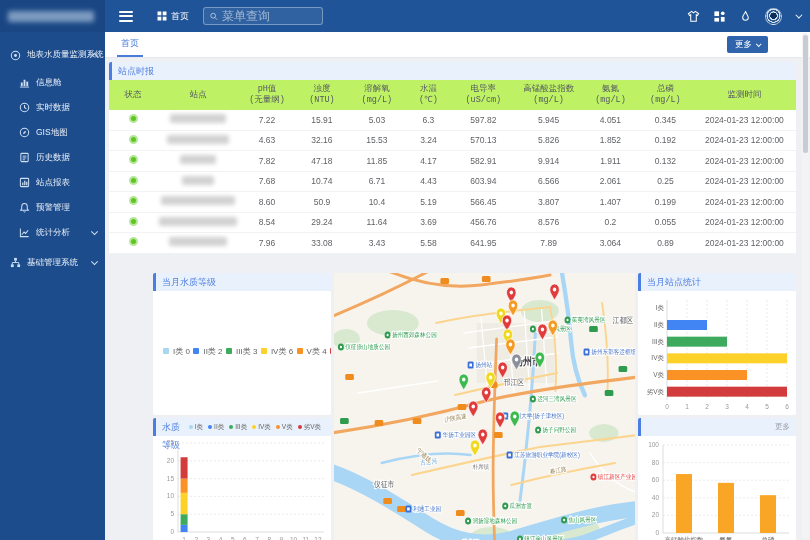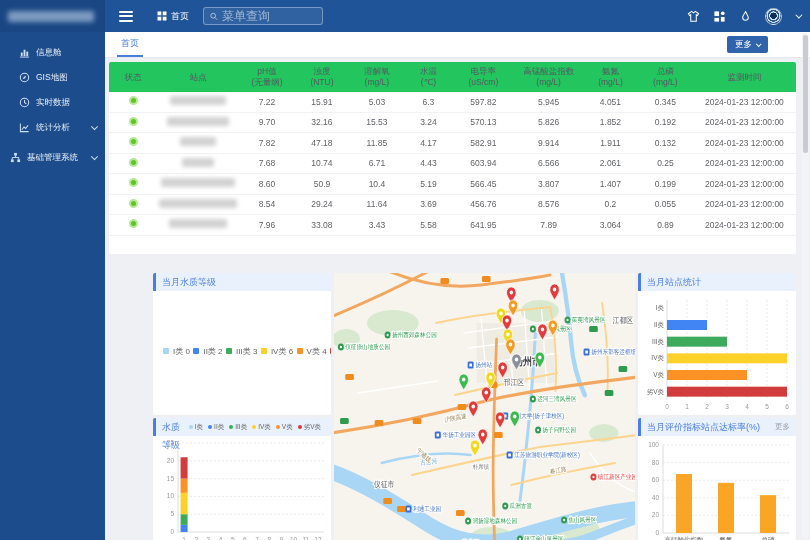--- a/index.html
+++ b/index.html
@@ -38,21 +38,21 @@
   .more-btn { margin-left:auto; margin-right:30px; background:#2f64ad; color:#fff; font-size:8.5px; height:17px; padding:0 8px; border-radius:2px; display:flex; align-items:center; gap:4px; cursor:pointer; border:0; font-family:inherit; }
   .chev-s { width:4px; height:4px; border-right:1px solid #fff; border-bottom:1px solid #fff; transform:rotate(45deg) translateY(-1px); }
 
   .content { flex:1; padding:4px 14px 4px 4px; overflow:hidden; }
   .panel { background:#fff; border-radius:2px; overflow:hidden; }
   .p-title { height:18px; line-height:18px; background:#e9f1fc; border-left:3px solid #4c7de0; color:#4c7de0; font-size:9px; padding:0 6px; display:flex; align-items:center; }
   .p-link { margin-left:auto; color:#9aa0a8; font-size:7.5px; cursor:pointer; }
 
   
   .trow { display:grid; grid-template-columns:7% 12% 8% 8% 8% 7% 9% 10% 8% 8% 15%; align-items:center; text-align:center; }
-  .thead { background:#22c55e; height:30px; font-size:8.5px; color:#555a61; }
+  .thead { background:#bef264; height:30px; font-size:8.5px; color:#555a61;font-family:Liberation Mono, monospace; }
   .thead .hcell { line-height:1.25; }
   .tbody .trow { height:20.5px; border-bottom:1px solid #f0f2f5; font-size:8.5px; }
   .dot { display:inline-block; width:9px; height:9px; border-radius:50%; background:#5ec61e; border:2px solid #b6e69b; }
   .blurname { display:inline-block; height:9px; background:#c6c6c6; border-radius:2px; filter:blur(2px); opacity:.8; }
 
   .dash-grid { display:grid; grid-template-columns:178px 1fr 158px; grid-template-rows:142px 133px; gap:3px; margin-top:19px;padding-left:44px; }
   .map-panel { grid-row:1 / 3; grid-column:2; }
   .donut-body { display:flex; align-items:center; padding:4px 2px 2px 6px; }
   .legend-v { display:flex; flex-direction:row; gap:3.5px; margin-left:4px; font-size:8px; color:#606266; }
   .legend-v .li { display:flex; align-items:center; gap:4px; cursor:pointer; white-space:nowrap; }
@@ -68,42 +68,73 @@
 </head>
 <body>
 
 <div class="app">
 
   <aside class="sidebar">
     <div class="logo">
       <div class="logo-blur"></div>
     </div>
     <nav class="menu">
+      <div class="m-item" style="height:30px">
+        <svg class="mi" viewBox="0 0 12 12">
+            <circle cx="6" cy="6" r="4.6" fill="none" stroke="#cfe0f4" stroke-width="1.1"></circle>
+            <circle cx="6" cy="6" r="1.6" fill="#cfe0f4"></circle>
+          </svg>
+        <span>地表水质量监测系统</span>
+        <i class="chev up"></i>
+      </div>
       <div class="m-item sub">
         <svg class="mi" viewBox="0 0 12 12">
             <path d="M1 11h10" stroke="#cfe0f4" stroke-width="1"></path>
             <rect x="2" y="6" width="2" height="4" fill="#cfe0f4"></rect>
             <rect x="5" y="3" width="2" height="7" fill="#cfe0f4"></rect>
             <rect x="8" y="5" width="2" height="5" fill="#cfe0f4"></rect>
           </svg>
         <span>信息舱</span>
       </div>
       <div class="m-item sub">
         <svg class="mi" viewBox="0 0 12 12">
             <circle cx="6" cy="6" r="4.6" fill="none" stroke="#cfe0f4" stroke-width="1.1"></circle>
+            <path d="M6 3.2V6l2 1.4" stroke="#cfe0f4" stroke-width="1.1" fill="none"></path>
+          </svg>
+        <span>实时数据</span>
+      </div>
+      <div class="m-item sub">
+        <svg class="mi" viewBox="0 0 12 12">
+            <circle cx="6" cy="6" r="4.6" fill="none" stroke="#cfe0f4" stroke-width="1.1"></circle>
             <path d="M7.8 4.2 6.7 6.7 4.2 7.8 5.3 5.3Z" fill="#cfe0f4"></path>
           </svg>
         <span>GIS地图</span>
       </div>
       <div class="m-item sub">
         <svg class="mi" viewBox="0 0 12 12">
-            <circle cx="6" cy="6" r="4.6" fill="none" stroke="#cfe0f4" stroke-width="1.1"></circle>
-            <path d="M6 3.2V6l2 1.4" stroke="#cfe0f4" stroke-width="1.1" fill="none"></path>
-          </svg>
-        <span>实时数据</span>
+            <rect x="2" y="1.5" width="8" height="9" rx="1" fill="none" stroke="#cfe0f4" stroke-width="1.1"></rect>
+            <path d="M4 4.5h4M4 6.5h4M4 8.5h2.5" stroke="#cfe0f4" stroke-width="1"></path>
+          </svg>
+        <span>历史数据</span>
+      </div>
+      <div class="m-item sub">
+        <svg class="mi" viewBox="0 0 12 12">
+            <rect x="1.5" y="1.5" width="9" height="9" rx="1" fill="none" stroke="#cfe0f4" stroke-width="1.1"></rect>
+            <rect x="3.4" y="6" width="1.4" height="3" fill="#cfe0f4"></rect>
+            <rect x="5.6" y="4" width="1.4" height="5" fill="#cfe0f4"></rect>
+            <rect x="7.8" y="5.2" width="1.4" height="3.8" fill="#cfe0f4"></rect>
+          </svg>
+        <span>站点报表</span>
+      </div>
+      <div class="m-item sub">
+        <svg class="mi" viewBox="0 0 12 12">
+            <path d="M6 1.6c-2 0-3 1.5-3 3.2v2.4L1.8 9h8.4L9 7.2V4.8c0-1.7-1-3.2-3-3.2Z" fill="none" stroke="#cfe0f4" stroke-width="1.1"></path>
+            <path d="M5 10.4a1.1 1.1 0 0 0 2 0" stroke="#cfe0f4" stroke-width="1" fill="none"></path>
+          </svg>
+        <span>预警管理</span>
       </div>
       <div class="m-item sub">
         <svg class="mi" viewBox="0 0 12 12">
             <path d="M1.5 1.5v9h9" stroke="#cfe0f4" stroke-width="1.1" fill="none"></path>
             <path d="M3 8.5 5.5 5.5 7.2 7 10 3.5" stroke="#cfe0f4" stroke-width="1.1" fill="none"></path>
           </svg>
         <span>统计分析</span>
         <i class="chev down"></i>
       </div>
       <div class="m-item" style="margin-top:5px">
@@ -167,20 +198,23 @@
         </div>
       <button class="more-btn">
           <span>更多</span>
           <i class="chev-s"></i>
         </button>
     </div>
 
     <div class="content">
 
       <section class="panel" style="height:192px">
+        <div class="p-title">
+            <span>站点时报</span>
+          </div>
         <div class="thead trow" id="t-head">
             <div class="hcell">
               <div>状态</div>
               <div></div>
             </div>
             <div class="hcell">
               <div>站点</div>
               <div></div>
             </div>
             <div class="hcell">
@@ -230,21 +264,21 @@
               <div>6.3</div>
               <div>597.82</div>
               <div>5.945</div>
               <div>4.051</div>
               <div>0.345</div>
               <div>2024-01-23 12:00:00</div>
             </div>
             <div class="trow">
               <div><span class="dot"></span></div>
               <div><span class="blurname" style="width: 62px;"></span></div>
-              <div>9.70</div>
+              <div>4.63</div>
               <div>32.16</div>
               <div>15.53</div>
               <div>3.24</div>
               <div>570.13</div>
               <div>5.826</div>
               <div>1.852</div>
               <div>0.192</div>
               <div>2024-01-23 12:00:00</div>
             </div>
             <div class="trow">
@@ -638,21 +672,20 @@
               <rect x="24.583333333333332" y="87.88" width="7" height="7.12" fill="#4185f4"></rect>
               <rect x="24.583333333333332" y="77.2" width="7" height="10.68" fill="#3daa5e"></rect>
               <rect x="24.583333333333332" y="55.839999999999996" width="7" height="21.36" fill="#fcd22a"></rect>
               <rect x="24.583333333333332" y="41.6" width="7" height="14.24" fill="#fb9226"></rect>
               <rect x="24.583333333333332" y="20.239999999999995" width="7" height="21.36" fill="#d23c3c"></rect>
             </svg>
         </section>
 
         <section class="panel">
           <div class="p-title">
-            <span>当月评价指标站点达标率(%)</span>
             <span class="p-link">更多</span>
           </div>
           <svg id="vbar-svg" width="152" height="112" viewBox="0 0 152 112" style="margin:1px auto 0">
               <line x1="22" y1="96" x2="148" y2="96" stroke="#cfcfcf" stroke-dasharray="none" stroke-width="0.7"></line>
               <text x="18" y="98" font-size="6.5" fill="#999" text-anchor="end">0</text>
               <line x1="22" y1="78.4" x2="148" y2="78.4" stroke="#e3e3e3" stroke-dasharray="2 2" stroke-width="0.7"></line>
               <text x="18" y="80.4" font-size="6.5" fill="#999" text-anchor="end">20</text>
               <line x1="22" y1="60.8" x2="148" y2="60.8" stroke="#e3e3e3" stroke-dasharray="2 2" stroke-width="0.7"></line>
               <text x="18" y="62.8" font-size="6.5" fill="#999" text-anchor="end">40</text>
               <line x1="22" y1="43.2" x2="148" y2="43.2" stroke="#e3e3e3" stroke-dasharray="2 2" stroke-width="0.7"></line>

